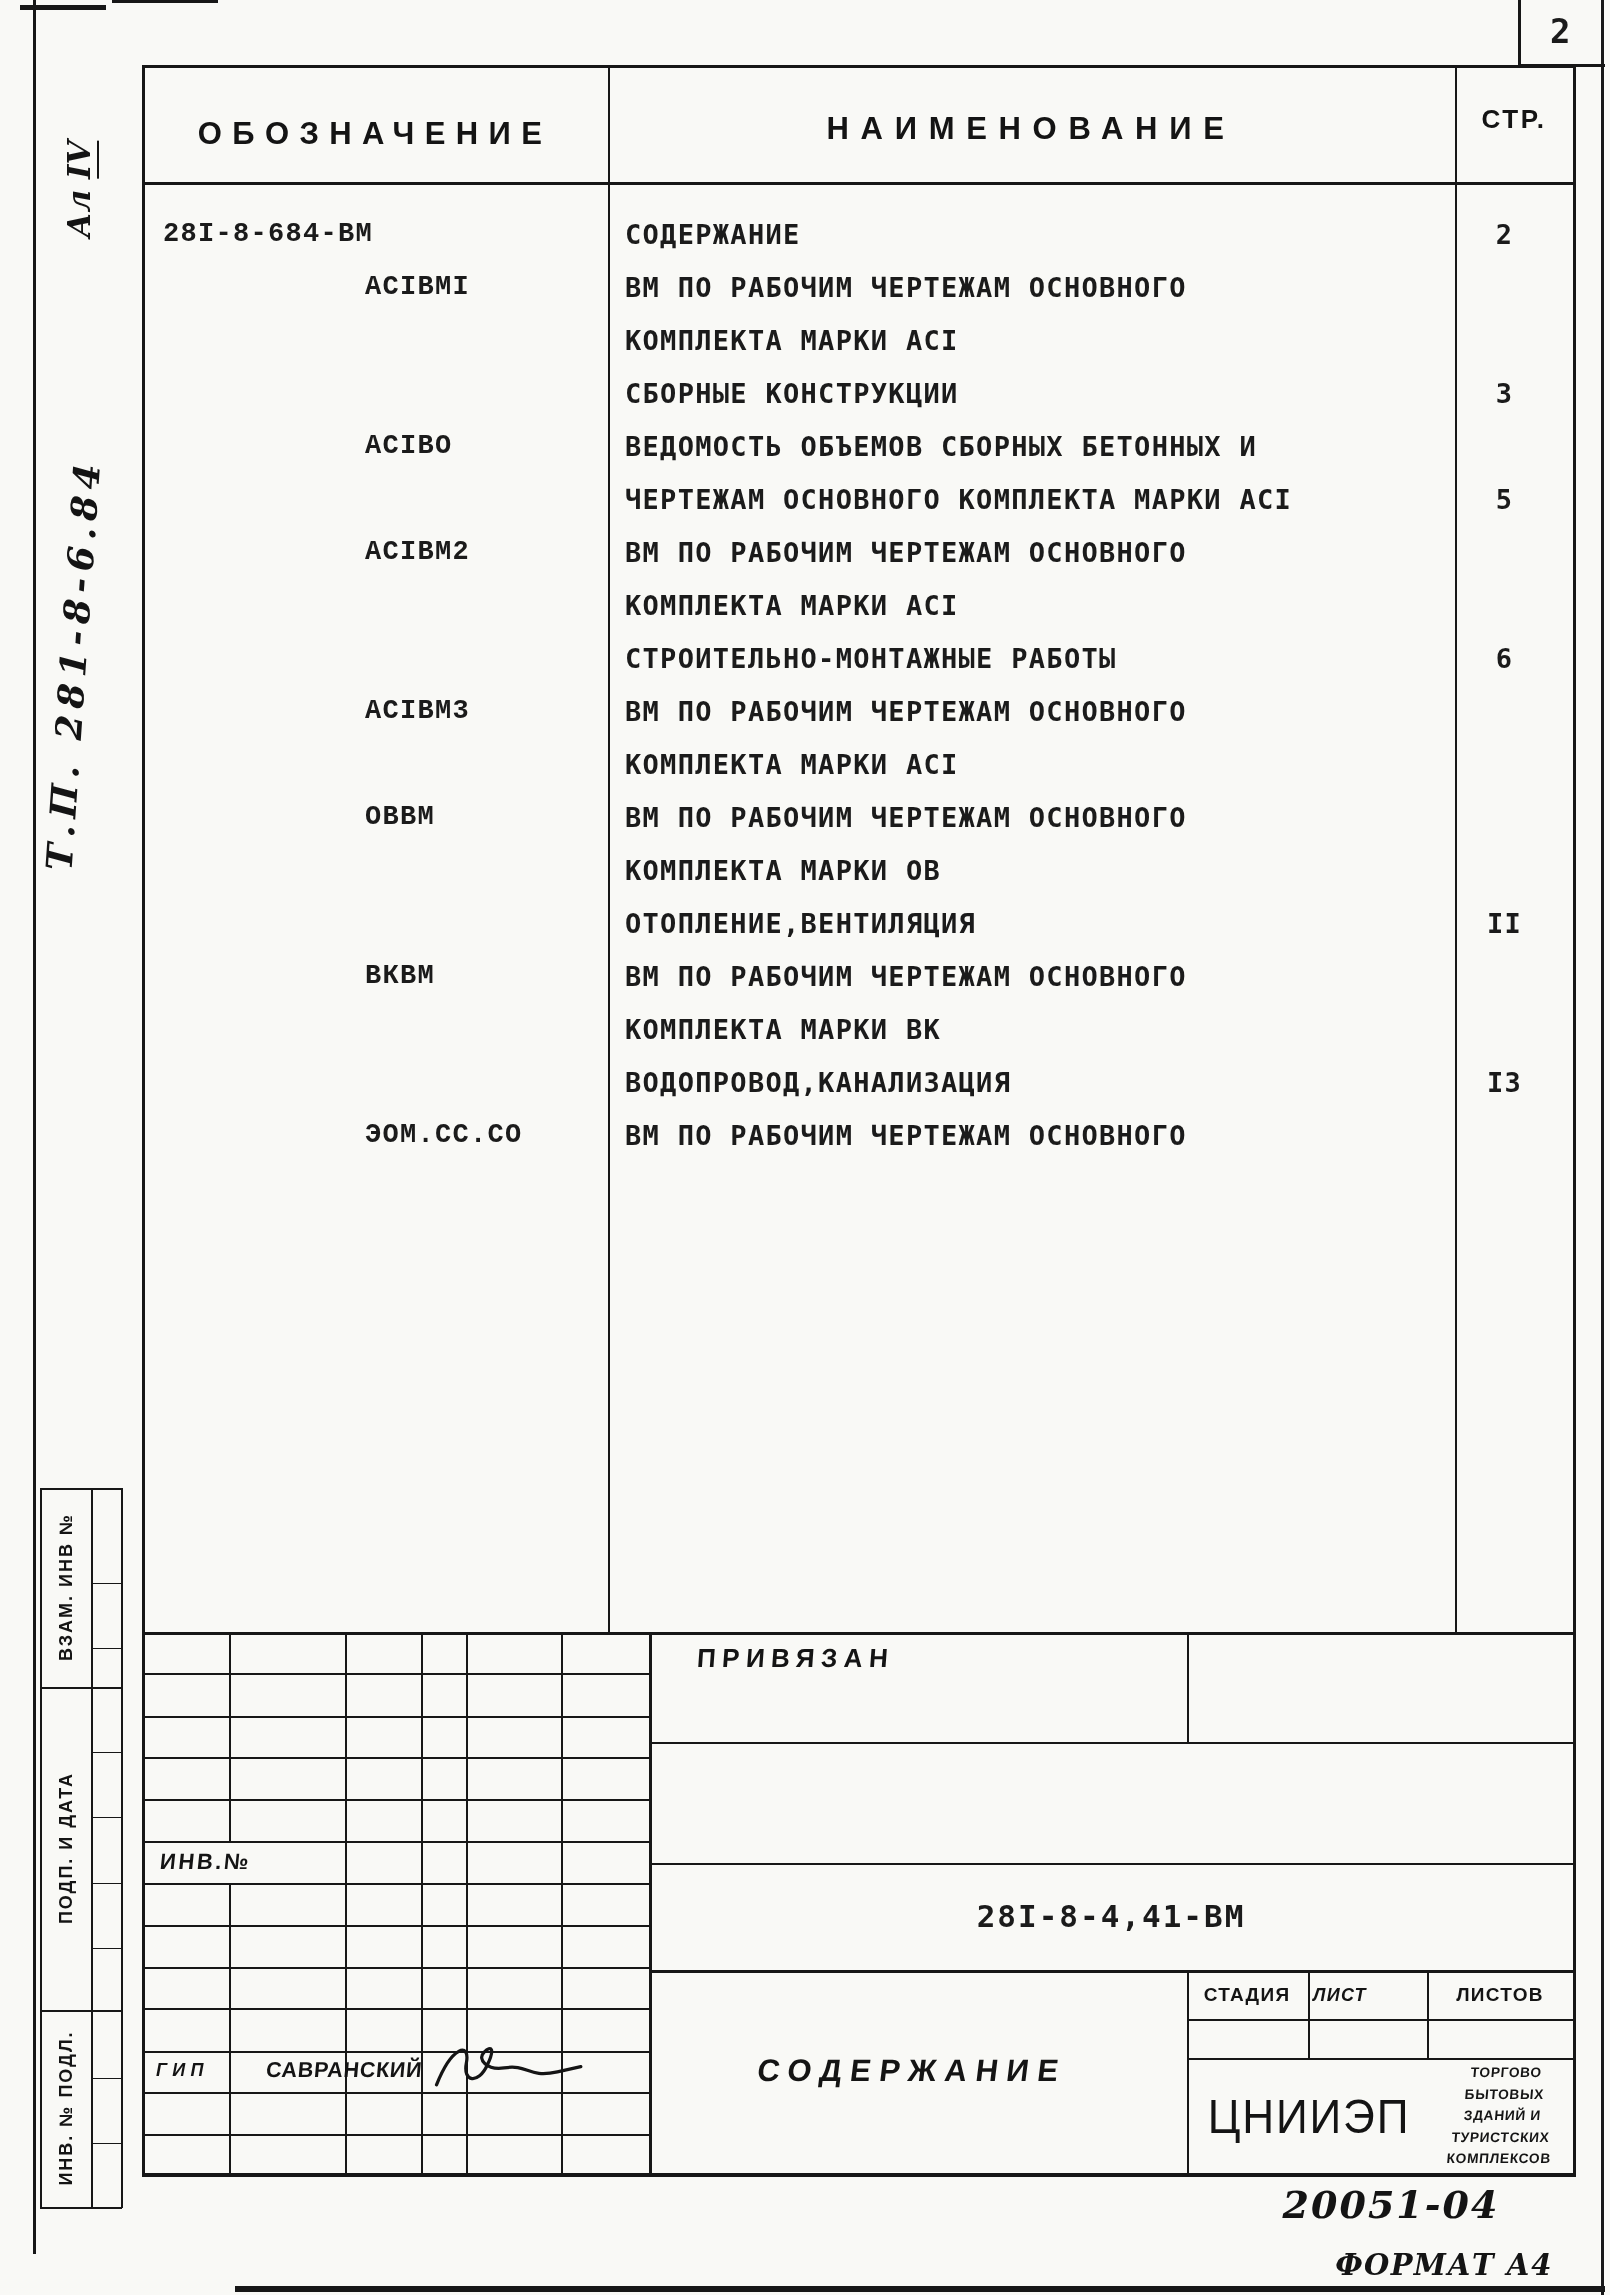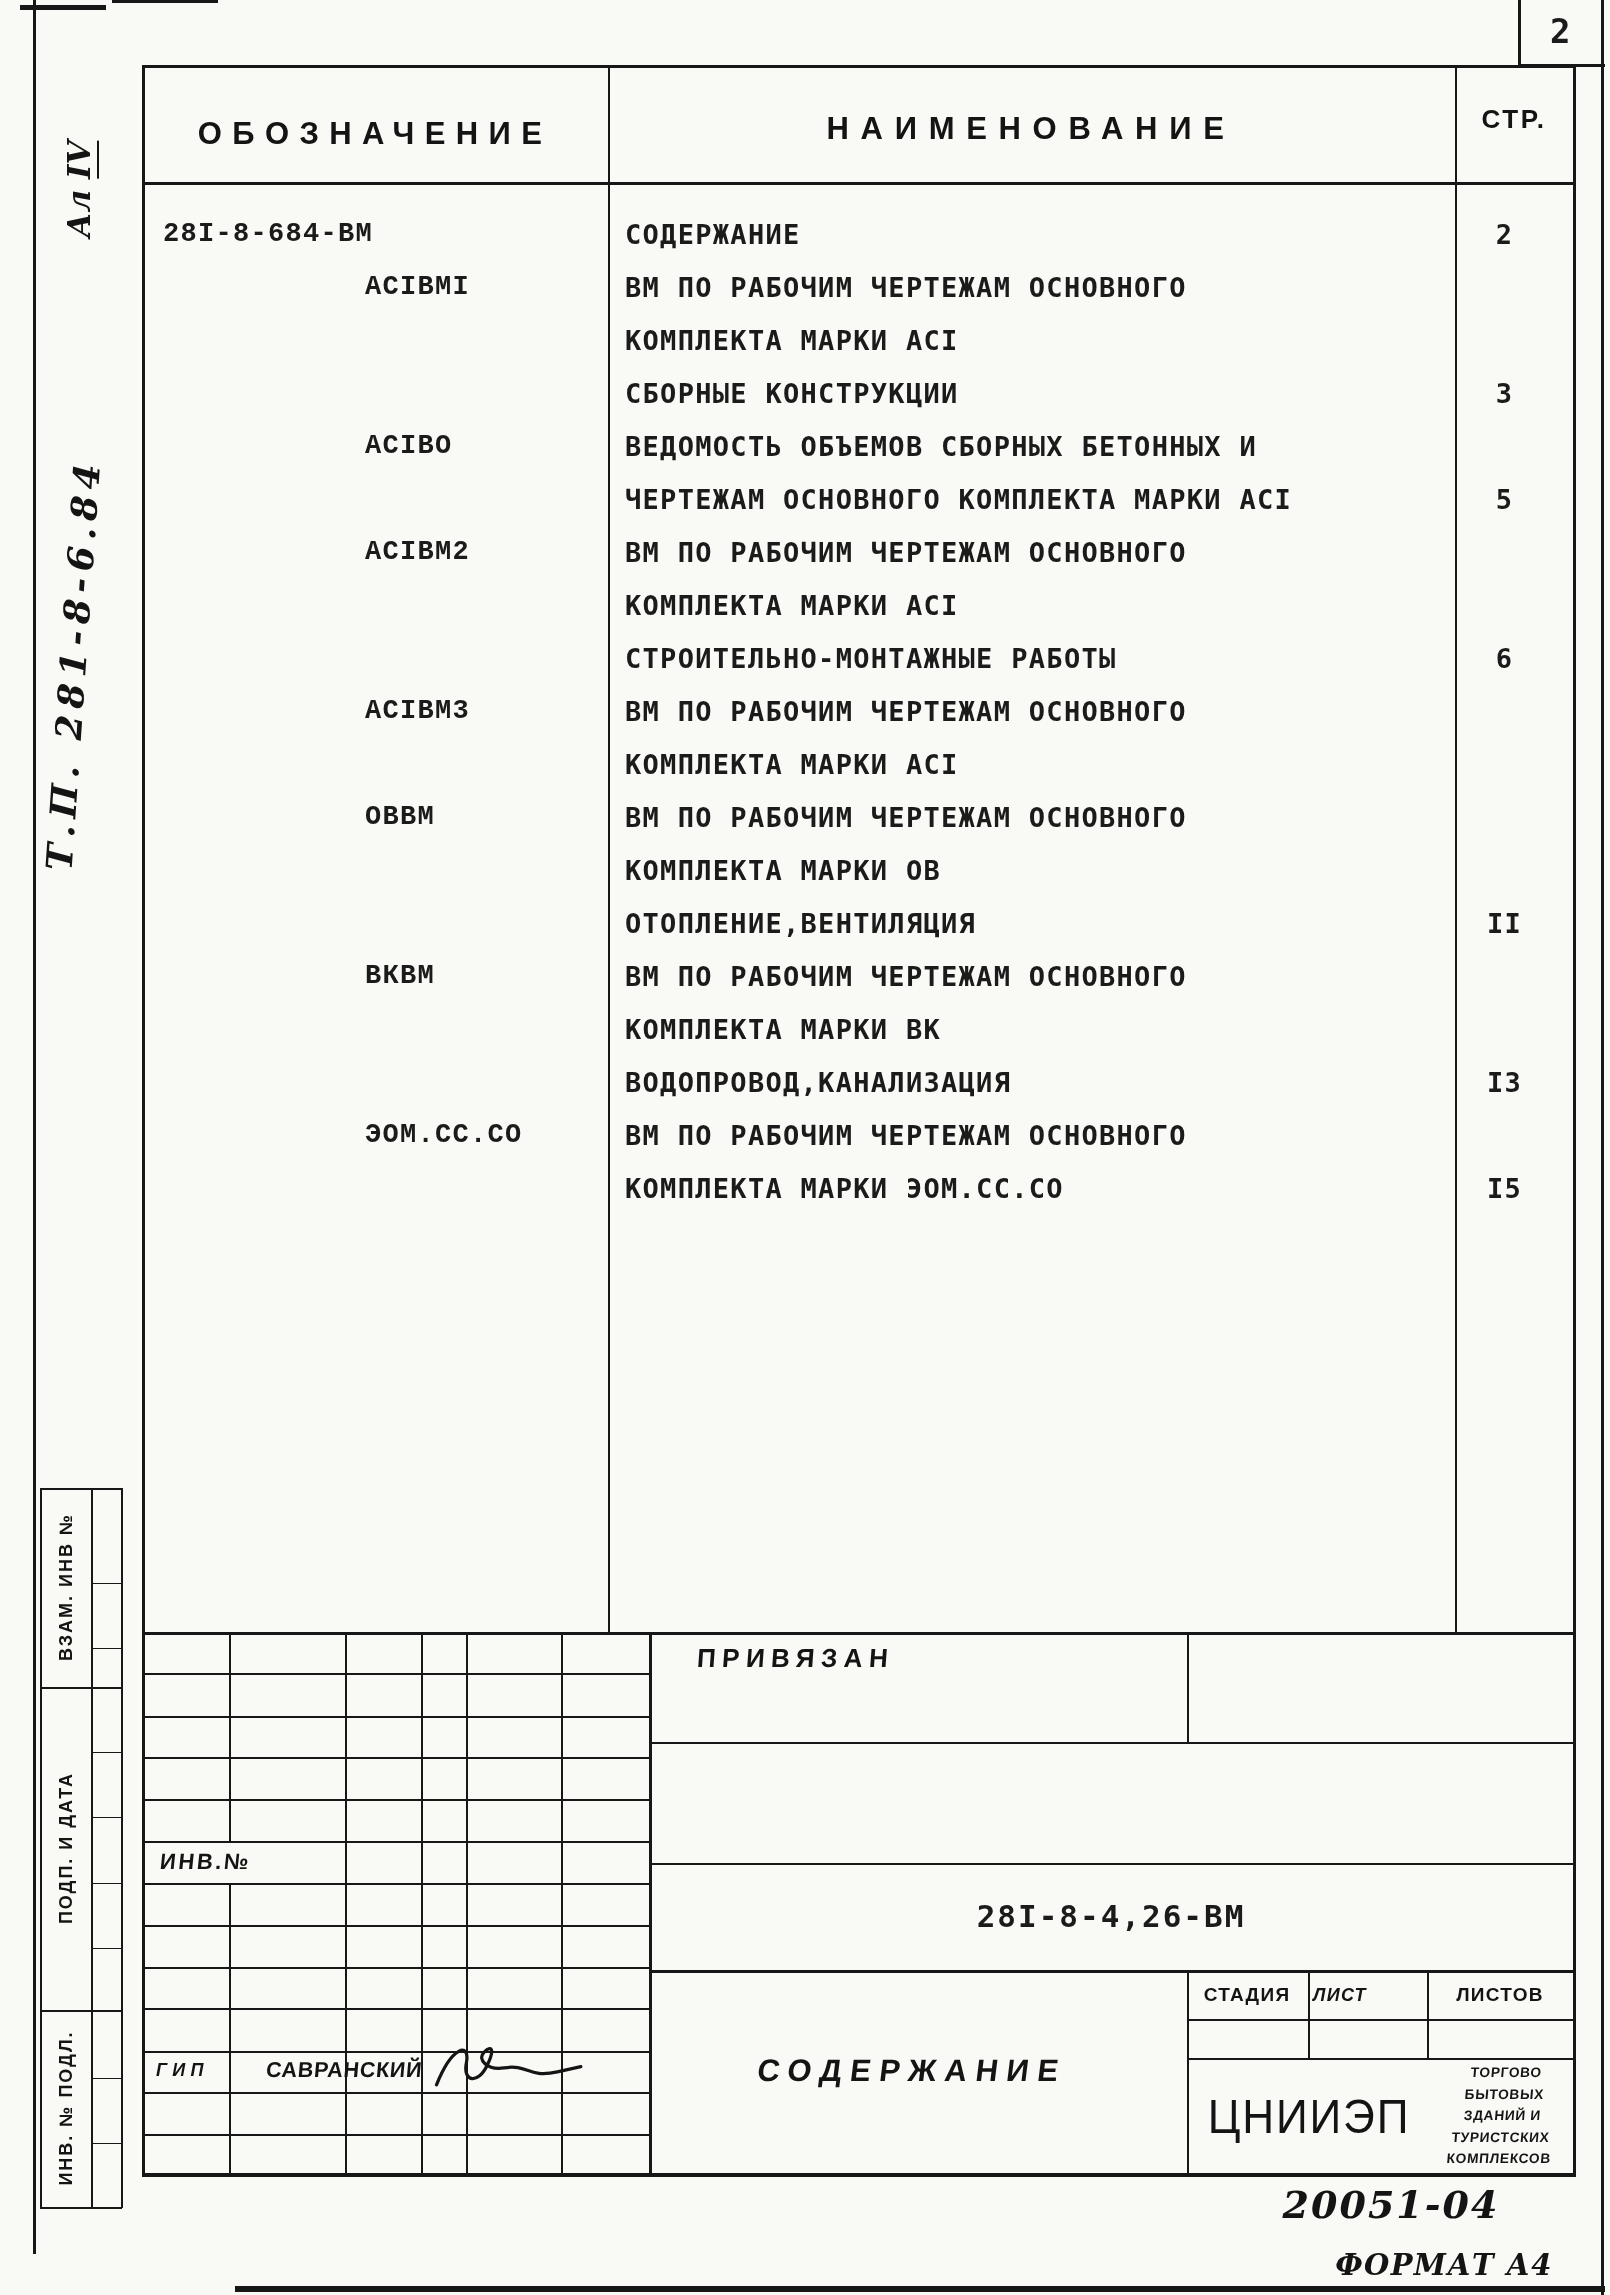--- a/index.html
+++ b/index.html
@@ -144,25 +144,20 @@
     </div>
     <div class="trow">
       <span class="tw des"></span>
       <span class="tw nam">ВОДОПРОВОД,КАНАЛИЗАЦИЯ</span>
       <span class="tw pg">I3</span>
     </div>
     <div class="trow">
       <span class="tw des ind">ЭОМ.СС.СО</span>
       <span class="tw nam">ВМ ПО РАБОЧИМ ЧЕРТЕЖАМ ОСНОВНОГО</span>
       <span class="tw pg"></span>
-    </div>
-    <div class="trow">
-      <span class="tw des"></span>
-      <span class="tw nam">КОМПЛЕКТА МАРКИ ЭОМ.СС.СО</span>
-      <span class="tw pg">I5</span>
     </div>
   </div>
 
   <div class="c hw rot" style="left:79px;top:189px;font-size:31px;transform:translate(-50%,-50%) rotate(-90deg);">
     <span>Ал</span>&nbsp;<span style="border-bottom:2.6px solid #141414;">IV</span>
   </div>
   <div class="c hw rot" style="left:73px;top:664px;font-size:36px;letter-spacing:6.5px;transform:translate(-50%,-50%) rotate(-86deg);">Т.П. 281-8-6.84</div>
 
   <div class="vl" style="left:40px;top:1488px;width:2px;height:720px;"></div>
   <div class="vl" style="left:121px;top:1488px;width:2px;height:720px;"></div>
@@ -212,21 +207,21 @@
   <div class="hl" style="left:649px;top:1863px;width:924px;height:2px;"></div>
   <div class="hl" style="left:649px;top:1970px;width:924px;height:2.6px;"></div>
   <div class="vl" style="left:1187px;top:1970px;width:2px;height:205px;"></div>
   <div class="vl" style="left:1308px;top:1970px;width:2px;height:88px;"></div>
   <div class="vl" style="left:1427px;top:1970px;width:2px;height:88px;"></div>
   <div class="hl" style="left:1187px;top:2019px;width:386px;height:2px;"></div>
   <div class="hl" style="left:1187px;top:2058px;width:386px;height:2px;"></div>
 
   <div class="abs dr" style="left:697px;top:1643px;font-size:26px;letter-spacing:6.5px;transform:skewX(-4deg);">ПРИВЯЗАН</div>
   <div class="abs dr" style="left:160px;top:1849px;font-size:22px;letter-spacing:2.6px;transform:skewX(-6deg);">ИНВ.№</div>
-  <div class="c tw" style="left:1111px;top:1916px;font-size:31px;letter-spacing:2px;">28I-8-4,26-ВМ</div>
+  <div class="c tw" style="left:1111px;top:1916px;font-size:31px;letter-spacing:2px;">28I-8-4,41-ВМ</div>
   <div class="c dr" style="left:912px;top:2071px;font-size:31px;letter-spacing:8.5px;transform:translate(-50%,-50%) skewX(-7deg);">СОДЕРЖАНИЕ</div>
   <div class="c dr" style="left:1247px;top:1995px;font-size:19px;letter-spacing:1.3px;">СТАДИЯ</div>
   <div class="c dr" style="left:1340px;top:1995px;font-size:18px;letter-spacing:1.3px;font-style:italic;">ЛИСТ</div>
   <div class="c dr" style="left:1500px;top:1995px;font-size:19px;letter-spacing:1.3px;">ЛИСТОВ</div>
   <div class="c dr" style="left:1309px;top:2116px;font-size:48px;letter-spacing:2px;font-weight:normal;transform:translate(-50%,-50%) scaleX(0.92);">ЦНИИЭП</div>
   <div class="org-lines">
     <div>ТОРГОВО</div>
     <div>БЫТОВЫХ</div>
     <div>ЗДАНИЙ И</div>
     <div>ТУРИСТСКИХ</div>

